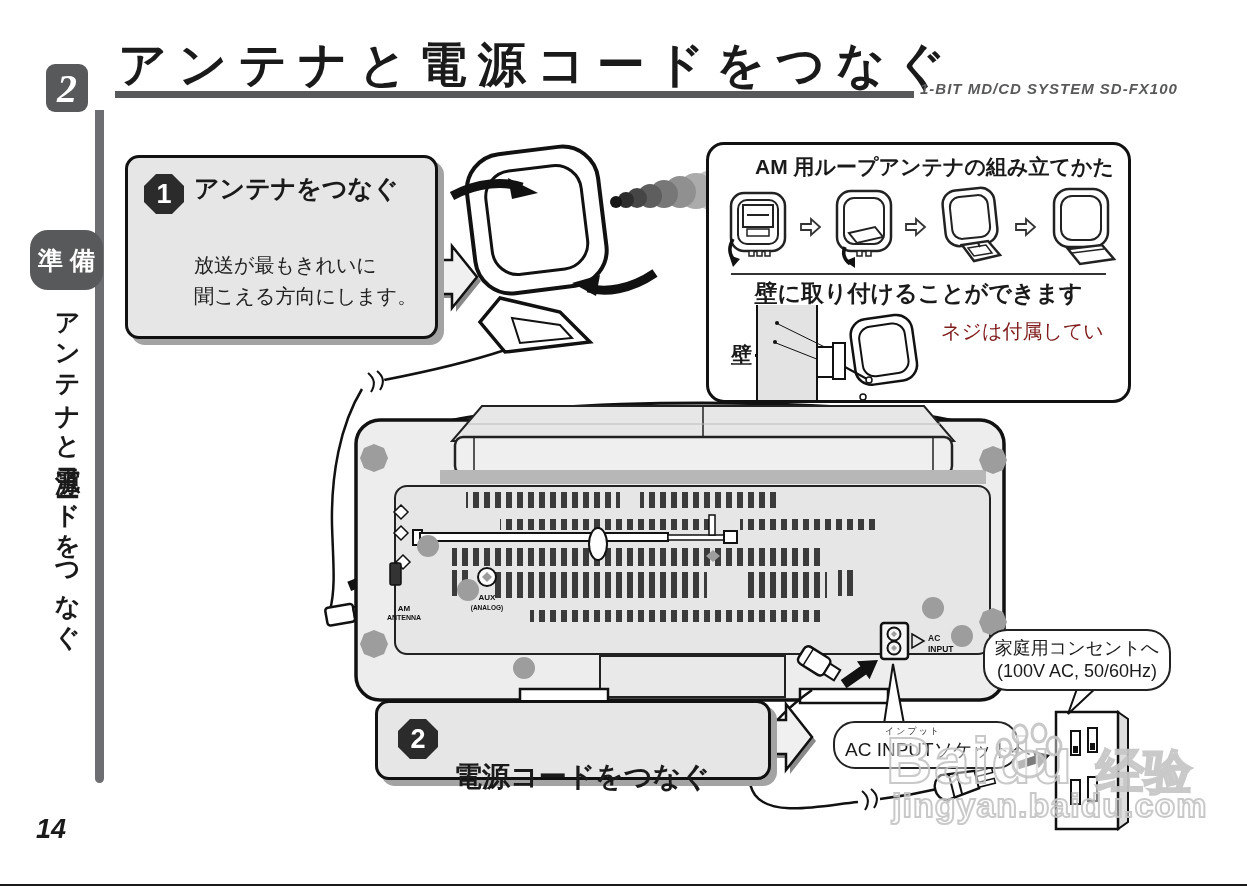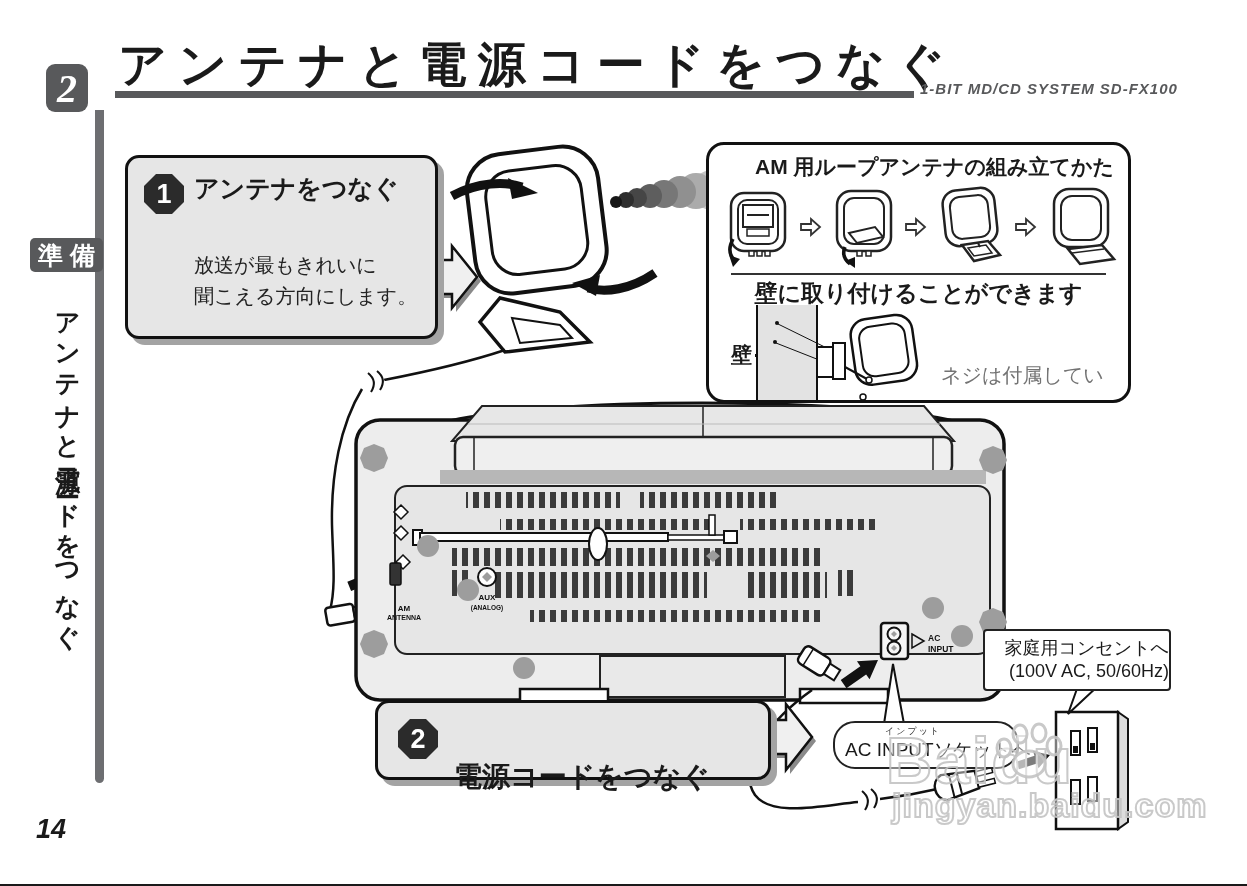--- a/index.html
+++ b/index.html
@@ -10,21 +10,21 @@
   .chapter-badge{left:46px;top:64px;width:42px;height:48px;background:#58595b;border-radius:9px;
     color:#fff;font-family:"Liberation Serif","DejaVu Serif",serif;font-style:italic;font-weight:bold;
     font-size:40px;display:flex;align-items:center;justify-content:center;z-index:5;}
   .page-title{left:118px;top:33px;font-size:48px;font-weight:bold;letter-spacing:11px;white-space:nowrap;z-index:4;}
   .title-underline{left:115px;top:91px;width:799px;height:7px;background:#58595b;z-index:4;}
   .model-line{left:920px;top:80px;font-size:15px;font-weight:bold;font-style:italic;color:#58595b;
     letter-spacing:1px;white-space:nowrap;z-index:4;}
   .caution{left:112px;top:103px;font-size:20px;font-weight:bold;letter-spacing:1px;white-space:nowrap;z-index:4;}
   
   .side-bar{left:95px;top:110px;width:9px;height:673px;background:#6d6e71;border-radius:0 0 5px 5px;z-index:2;}
-  .side-tab{left:30px;top:238px;width:73px;height:34px;background:#58595b;border-radius:5px;color:#fff;
+  .side-tab{left:30px;top:230px;width:73px;height:60px;background:#58595b;border-radius:18px;color:#fff;
     font-size:25px;font-weight:bold;display:flex;align-items:center;justify-content:center;z-index:3;}
   .side-vtitle{left:52px;top:296px;writing-mode:vertical-rl;text-orientation:upright;font-size:25px;
     font-weight:bold;letter-spacing:2px;z-index:3;}
   .page-number{left:36px;top:814px;font-size:27px;font-weight:bold;font-style:italic;z-index:3;}
   
   .step-box{background:#e6e6e6;border:3px solid #111;border-radius:14px;box-shadow:6px 6px 0 #a3a3a3;z-index:4;}
   .step1-box{left:125px;top:155px;width:307px;height:178px;}
   .step2-box{left:375px;top:700px;width:390px;height:74px;}
   .oct-badge{position:absolute;background:#2b2b2b;color:#fff;font-weight:bold;
     display:flex;align-items:center;justify-content:center;
@@ -36,27 +36,27 @@
   .step2-title{position:absolute;left:76px;top:19px;font-size:28px;font-weight:bold;white-space:nowrap;margin-top:36px;}
   
   .assembly-box{left:706px;top:142px;width:419px;height:255px;border:3px solid #111;border-radius:18px;
     background:#fff;z-index:4;}
   .assembly-title{position:absolute;left:0;right:0;top:8px;text-align:center;font-size:21px;font-weight:bold;white-space:nowrap;padding-left:32px;}
   .icons-row{position:absolute;left:14px;right:10px;top:38px;height:88px;display:flex;align-items:center;justify-content:space-between;}
   .assembly-divider{position:absolute;left:22px;right:22px;top:128px;height:2px;background:#333;}
   .wall-heading{position:absolute;left:0;right:0;top:133px;text-align:center;font-size:23px;font-weight:bold;white-space:nowrap;}
   .wall-label{position:absolute;left:22px;top:196px;font-size:21px;font-weight:bold;}
   .wall-dash{position:absolute;left:46px;top:209px;width:14px;height:3px;background:#111;}
-  .assembly-note{position:absolute;left:232px;top:170px;font-size:20px;line-height:33px;color:#737373;margin-top:44px;}
+  .assembly-note{position:absolute;left:232px;top:170px;font-size:20px;line-height:33px;color:#7f1d1d;}
   
   .bubble{background:#fff;border:2px solid #222;z-index:5;}
   .bubble-ac{left:833px;top:721px;width:182px;height:44px;border-radius:22px;}
   .bubble-ac-furigana{position:absolute;left:50px;top:2px;font-size:9px;letter-spacing:2px;color:#333;}
   .bubble-ac-text{position:absolute;left:10px;bottom:4px;font-size:19px;white-space:nowrap;}
-  .bubble-outlet{left:983px;top:629px;width:184px;height:58px;border-radius:4px;text-align:right;}
+  .bubble-outlet{left:983px;top:629px;width:184px;height:58px;border-radius:24px;text-align:center;}
   .bubble-outlet-l1{position:absolute;left:0;right:0;top:5px;font-size:18px;white-space:nowrap;}
   .bubble-outlet-l2{position:absolute;left:0;right:0;top:30px;font-size:18px;white-space:nowrap;}
   
   .watermark{z-index:8;pointer-events:none;font-weight:bold;
     color:rgba(255,255,255,0.45);-webkit-text-stroke:2px rgba(195,195,195,0.9);}
   .wm-brand{left:886px;top:724px;font-size:64px;letter-spacing:2px;}
   .wm-cn{left:1096px;top:740px;font-size:48px;}
   .wm-url{left:892px;top:786px;font-size:34px;letter-spacing:1px;}
   .wm-paw{left:992px;top:722px;z-index:9;pointer-events:none;}
   .bottom-line{left:0;bottom:0;width:1247px;height:2px;background:#1a1a1a;z-index:10;}
@@ -373,20 +373,21 @@
     <div class="bubble-ac-furigana">インプット</div>
     <div class="bubble-ac-text">AC INPUTソケットへ</div>
   </div>
 
   <div class="abs bubble bubble-outlet">
     <div class="bubble-outlet-l1">家庭用コンセントへ</div>
     <div class="bubble-outlet-l2">(100V AC, 50/60Hz)</div>
   </div>
 
   <div class="abs watermark wm-brand">Baidu</div>
+  <div class="abs watermark wm-cn">经验</div>
   <div class="abs watermark wm-url">jingyan.baidu.com</div>
   <svg class="abs wm-paw" width="74" height="62" viewBox="0 0 74 62">
     <g fill="rgba(255,255,255,0.45)" stroke="rgba(195,195,195,0.9)" stroke-width="3">
       <ellipse cx="37" cy="42" rx="16" ry="13"></ellipse>
       <ellipse cx="12" cy="26" rx="7" ry="9"></ellipse>
       <ellipse cx="28" cy="12" rx="7" ry="9"></ellipse>
       <ellipse cx="47" cy="11" rx="7" ry="9"></ellipse>
       <ellipse cx="62" cy="24" rx="7" ry="9"></ellipse>
     </g>
   </svg>

